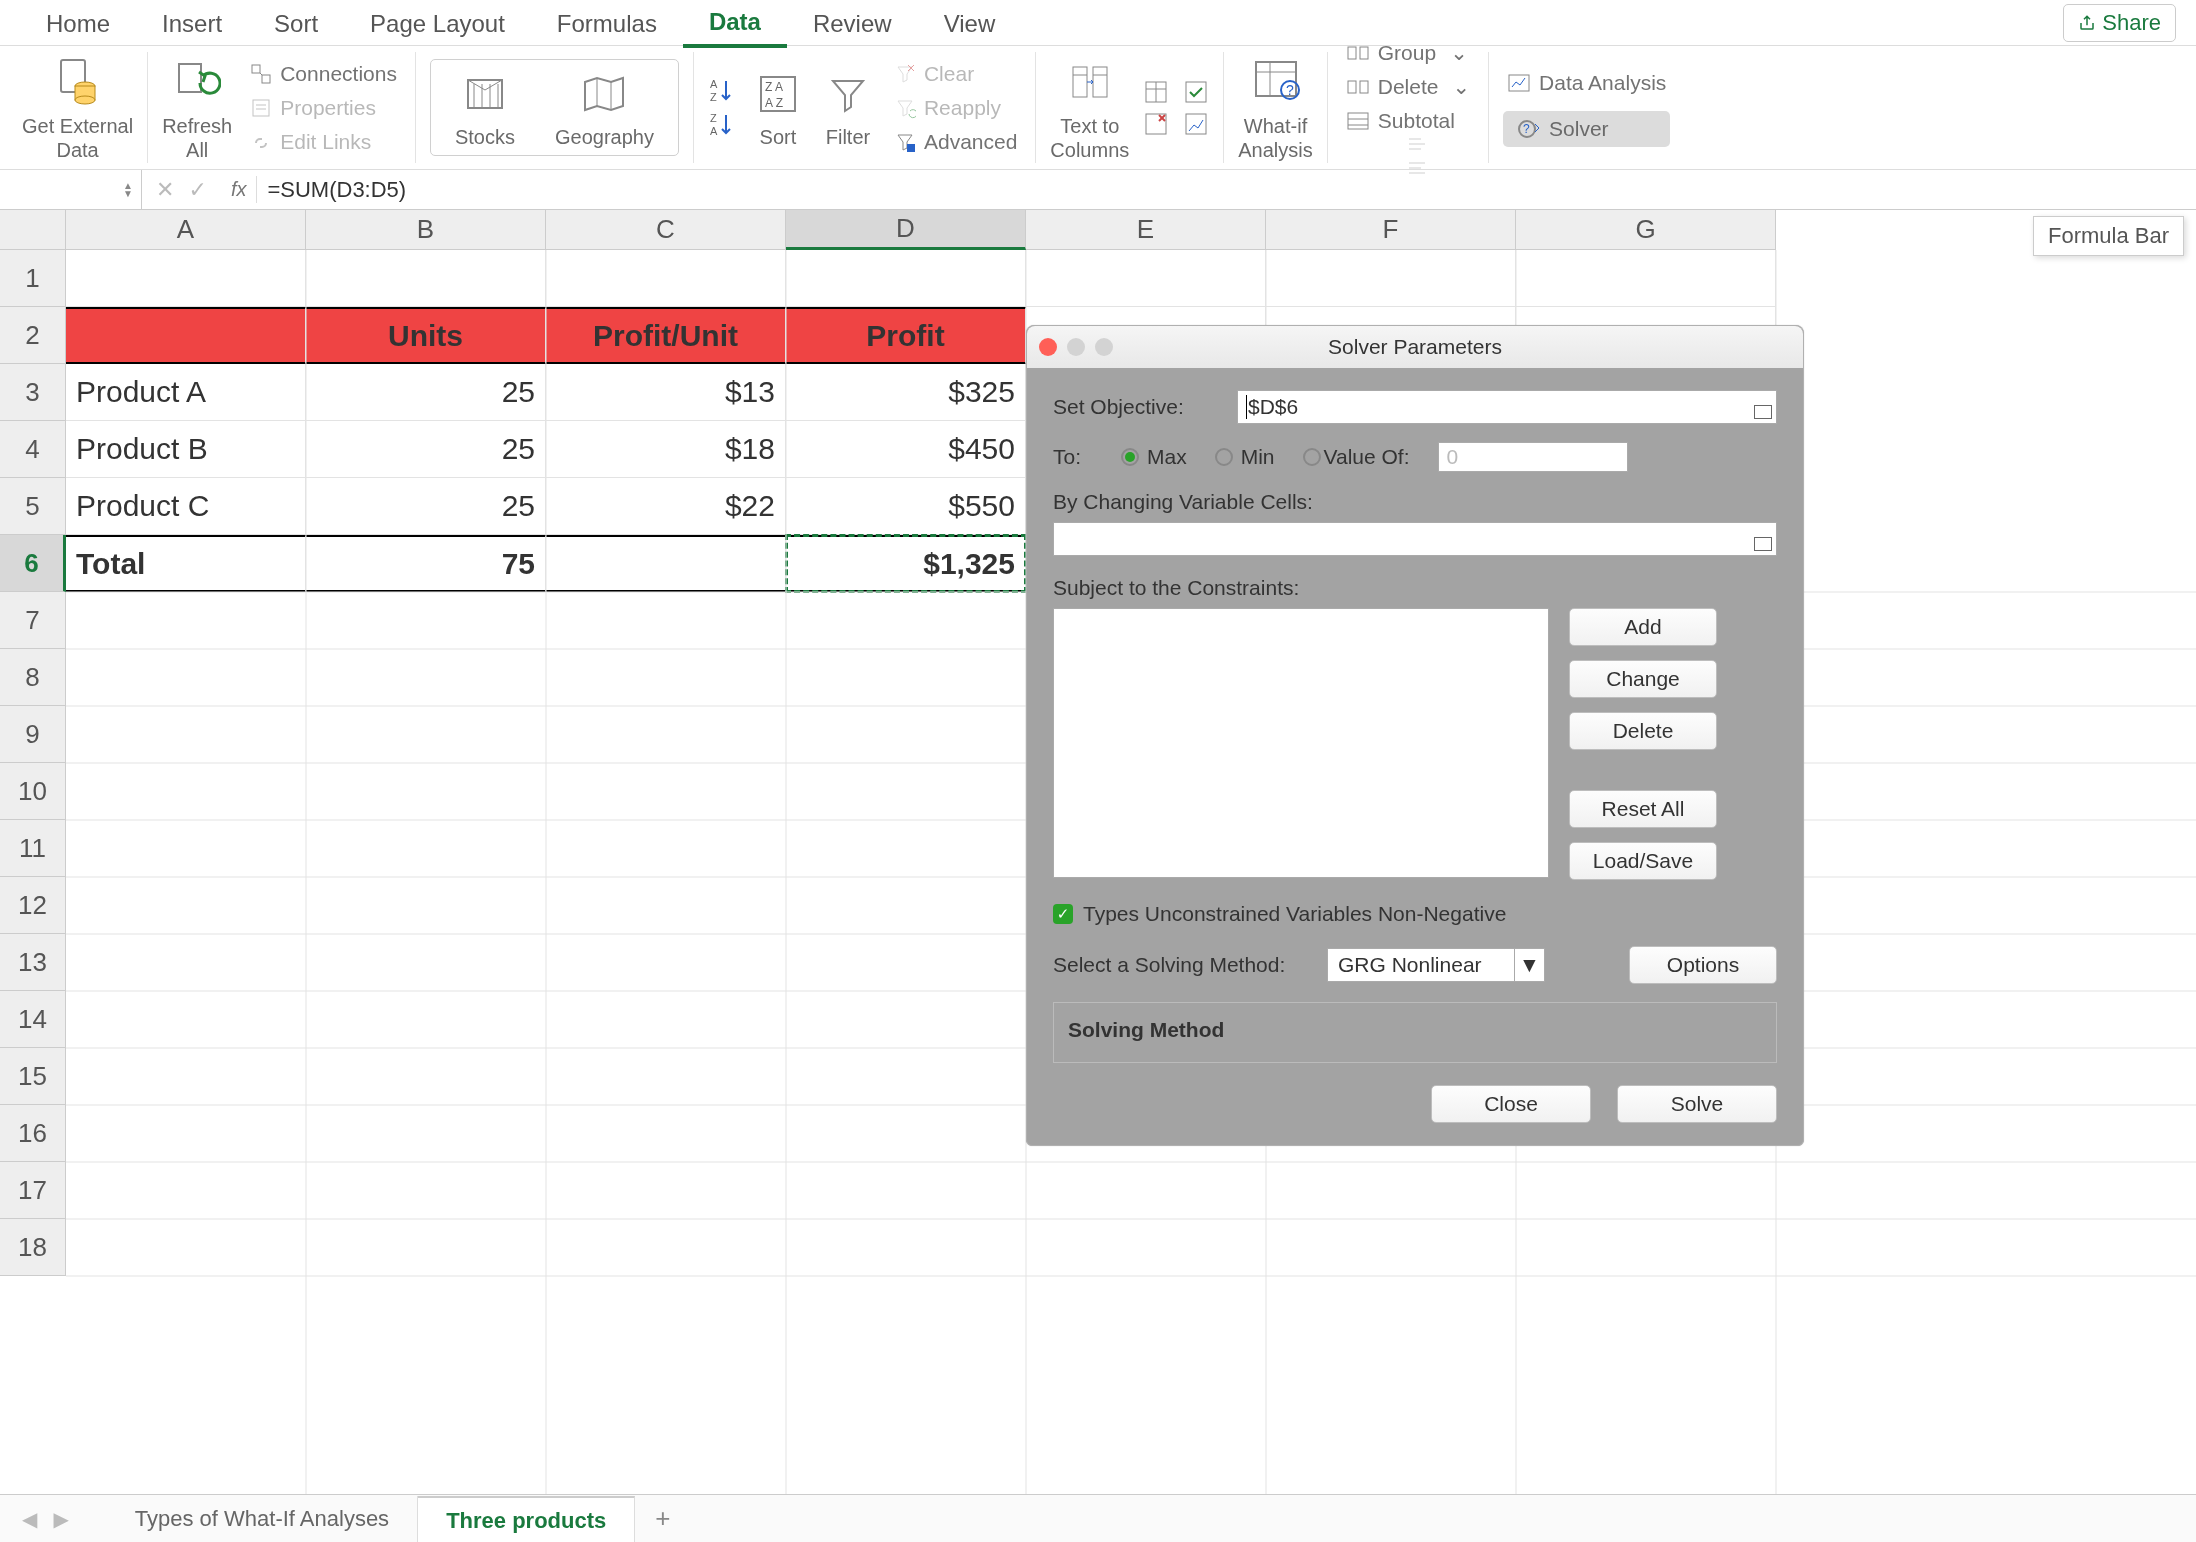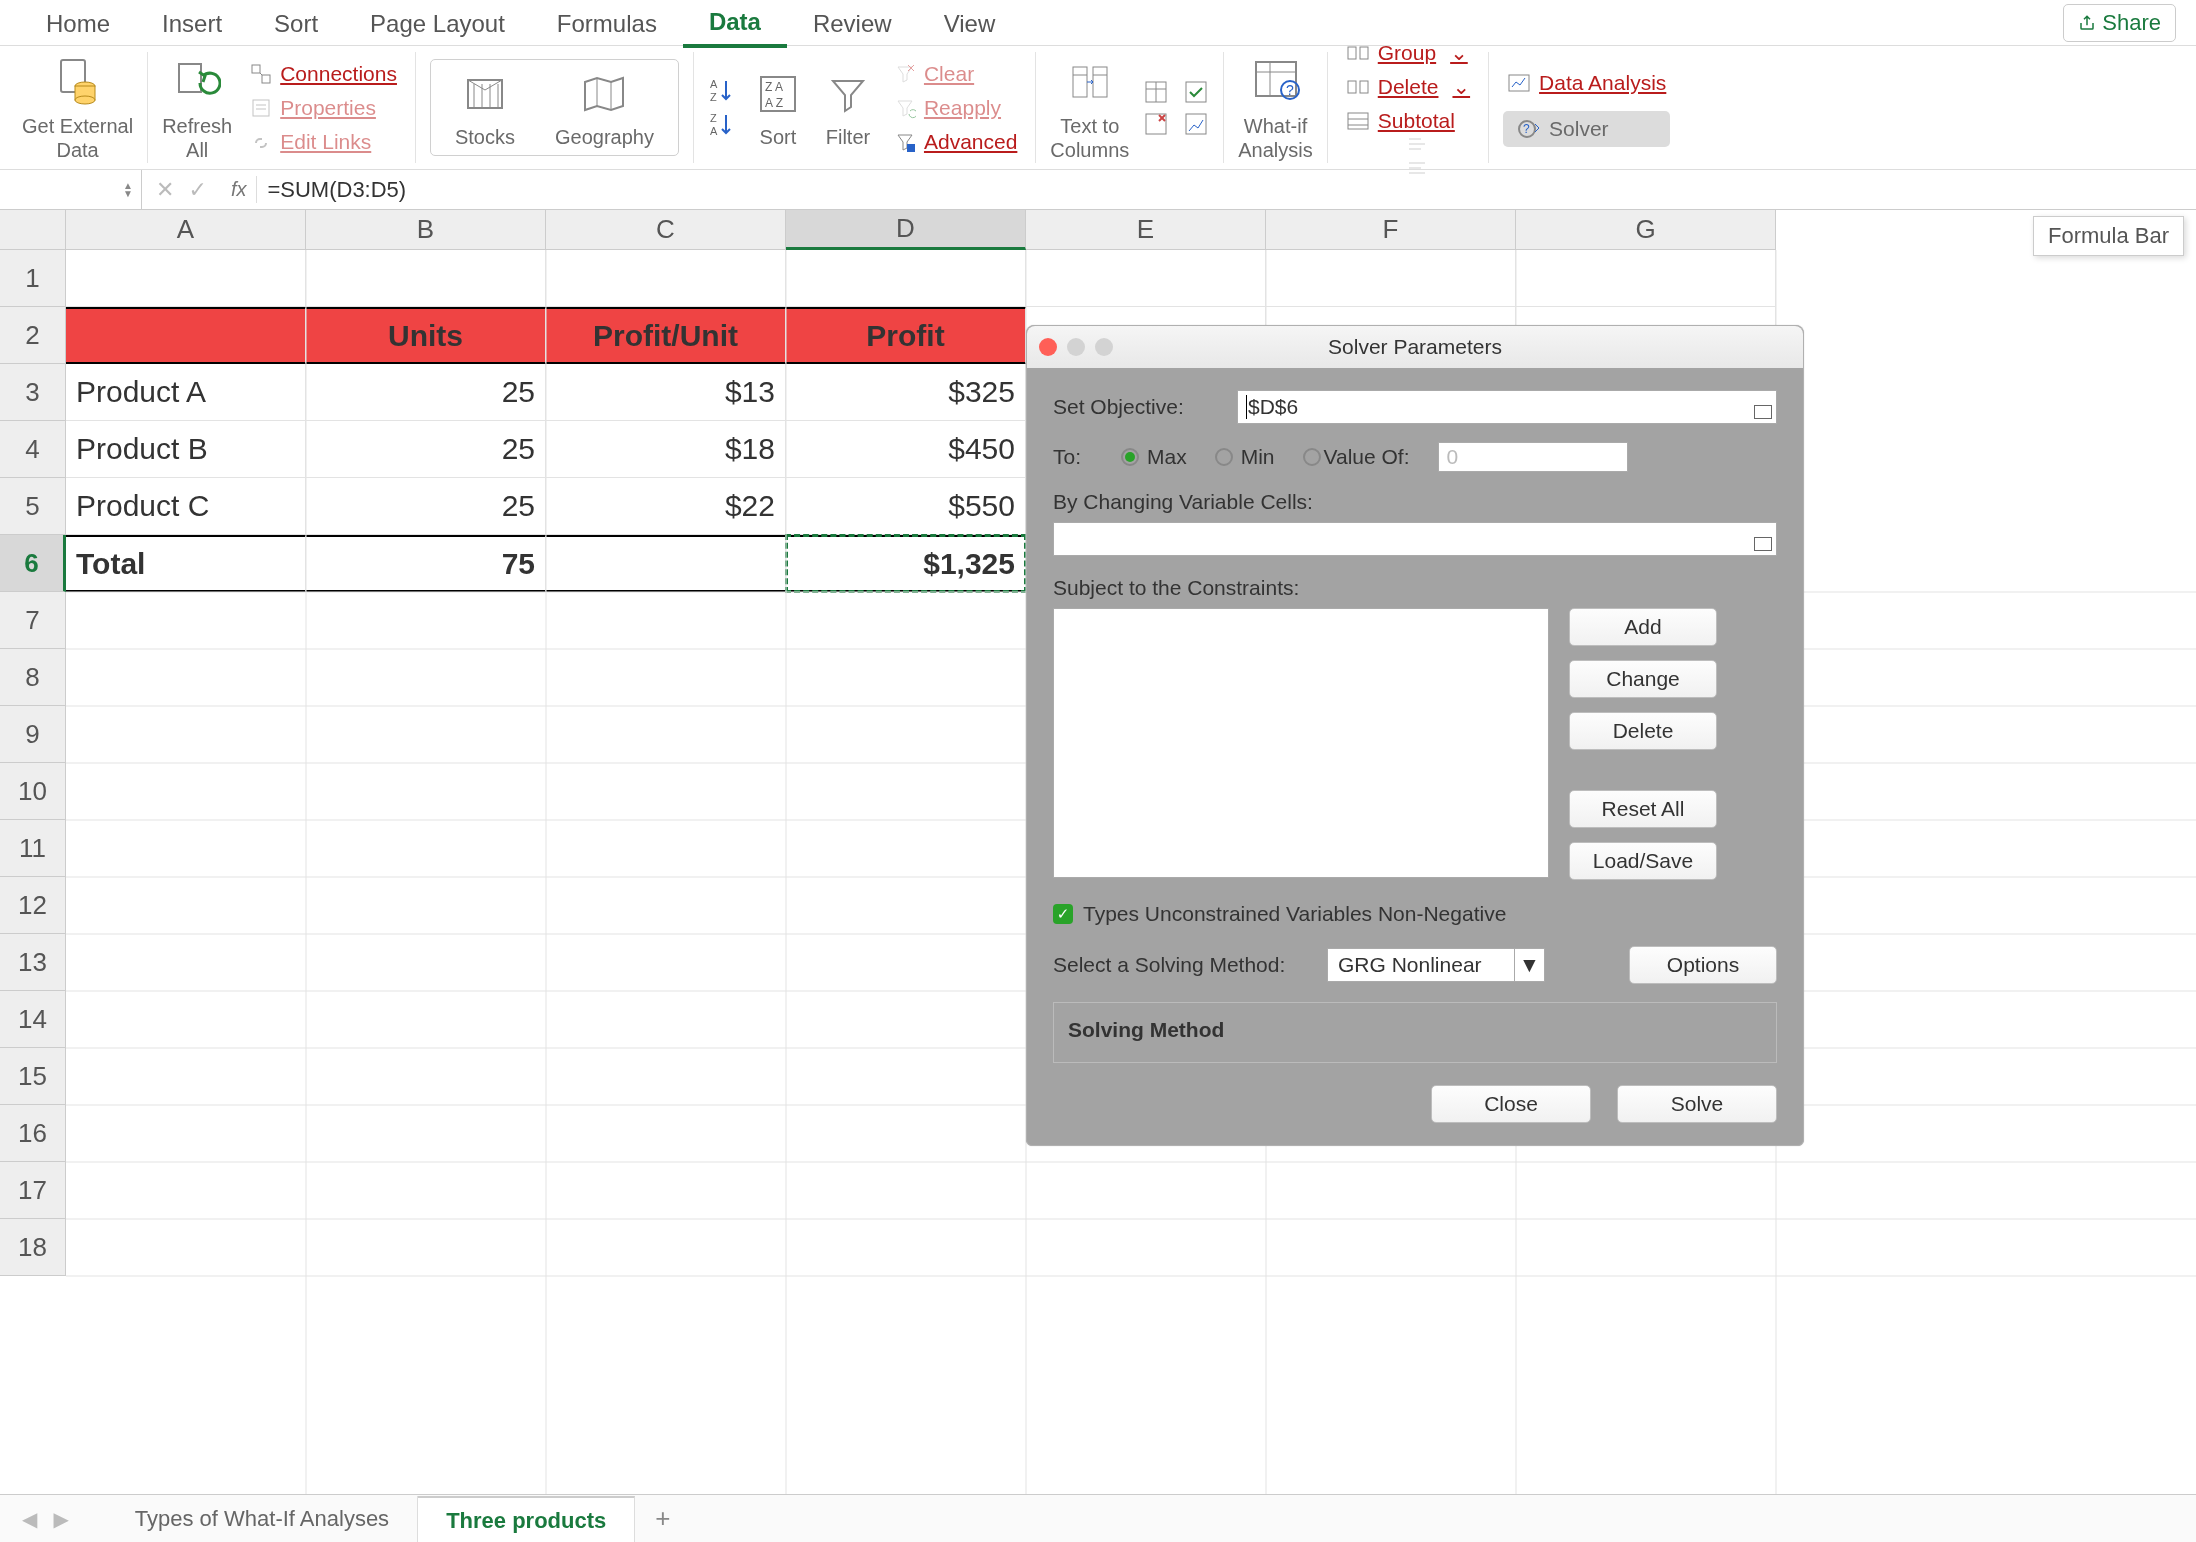--- a/index.html
+++ b/index.html
@@ -12,21 +12,21 @@
   .share-btn { margin-left: auto; border: 1px solid #ccc; border-radius: 5px; padding: 5px 14px; color: #1a7a3e; display: flex; align-items: center; gap: 6px; font-size: 22px; }
 
   
   .ribbon-toolbar { display: flex; align-items: stretch; height: 124px; border-bottom: 1px solid #ddd; padding: 6px 8px; gap: 0; }
   .group { display: flex; flex-direction: column; align-items: center; justify-content: center; padding: 0 14px; border-right: 1px solid #e3e3e3; }
   .group:last-child { border-right: none; }
   .group .big-btn { display: flex; flex-direction: column; align-items: center; gap: 4px; color: #6a6a6a; font-size: 20px; }
   .group .big-icon { width: 56px; height: 56px; display: flex; align-items: center; justify-content: center; }
   .group-row { display: flex; gap: 14px; align-items: center; }
   .small-btn-col { display: flex; flex-direction: column; gap: 6px; }
-  .small-btn { display: flex; align-items: center; gap: 8px; color: #b91c1c; font-size: 21px; padding: 2px 4px; text-decoration: underline; }
+  .small-btn { display: flex; align-items: center; gap: 8px; color: #737373; font-size: 21px; padding: 2px 4px; }
   .stocks-group { border: 1px solid #d0d0d0; border-radius: 5px; padding: 6px 24px; display: flex; gap: 40px; align-items: flex-end; }
   .solver-btn { background: #dcdcdc; border-radius: 5px; padding: 6px 14px; display: flex; align-items: center; gap: 8px; color: #6a6a6a; font-size: 21px; }
 
   
   .formula-bar { display: flex; align-items: center; height: 40px; border-bottom: 1px solid #ccc; }
   .name-box { width: 142px; border-right: 1px solid #ccc; height: 100%; display: flex; align-items: center; justify-content: flex-end; padding-right: 8px; }
   .name-box .arrows { display:flex; flex-direction:column; font-size:10px; color:#888; line-height:8px;}
   .fb-btns { display: flex; gap: 14px; padding: 0 14px; align-items: center; color: #999; }
   .fx-lbl { font-style: italic; color: #777; font-size: 20px; padding: 0 10px; }
   .formula-input { padding-left: 10px; font-size: 22px; color: #333; }

